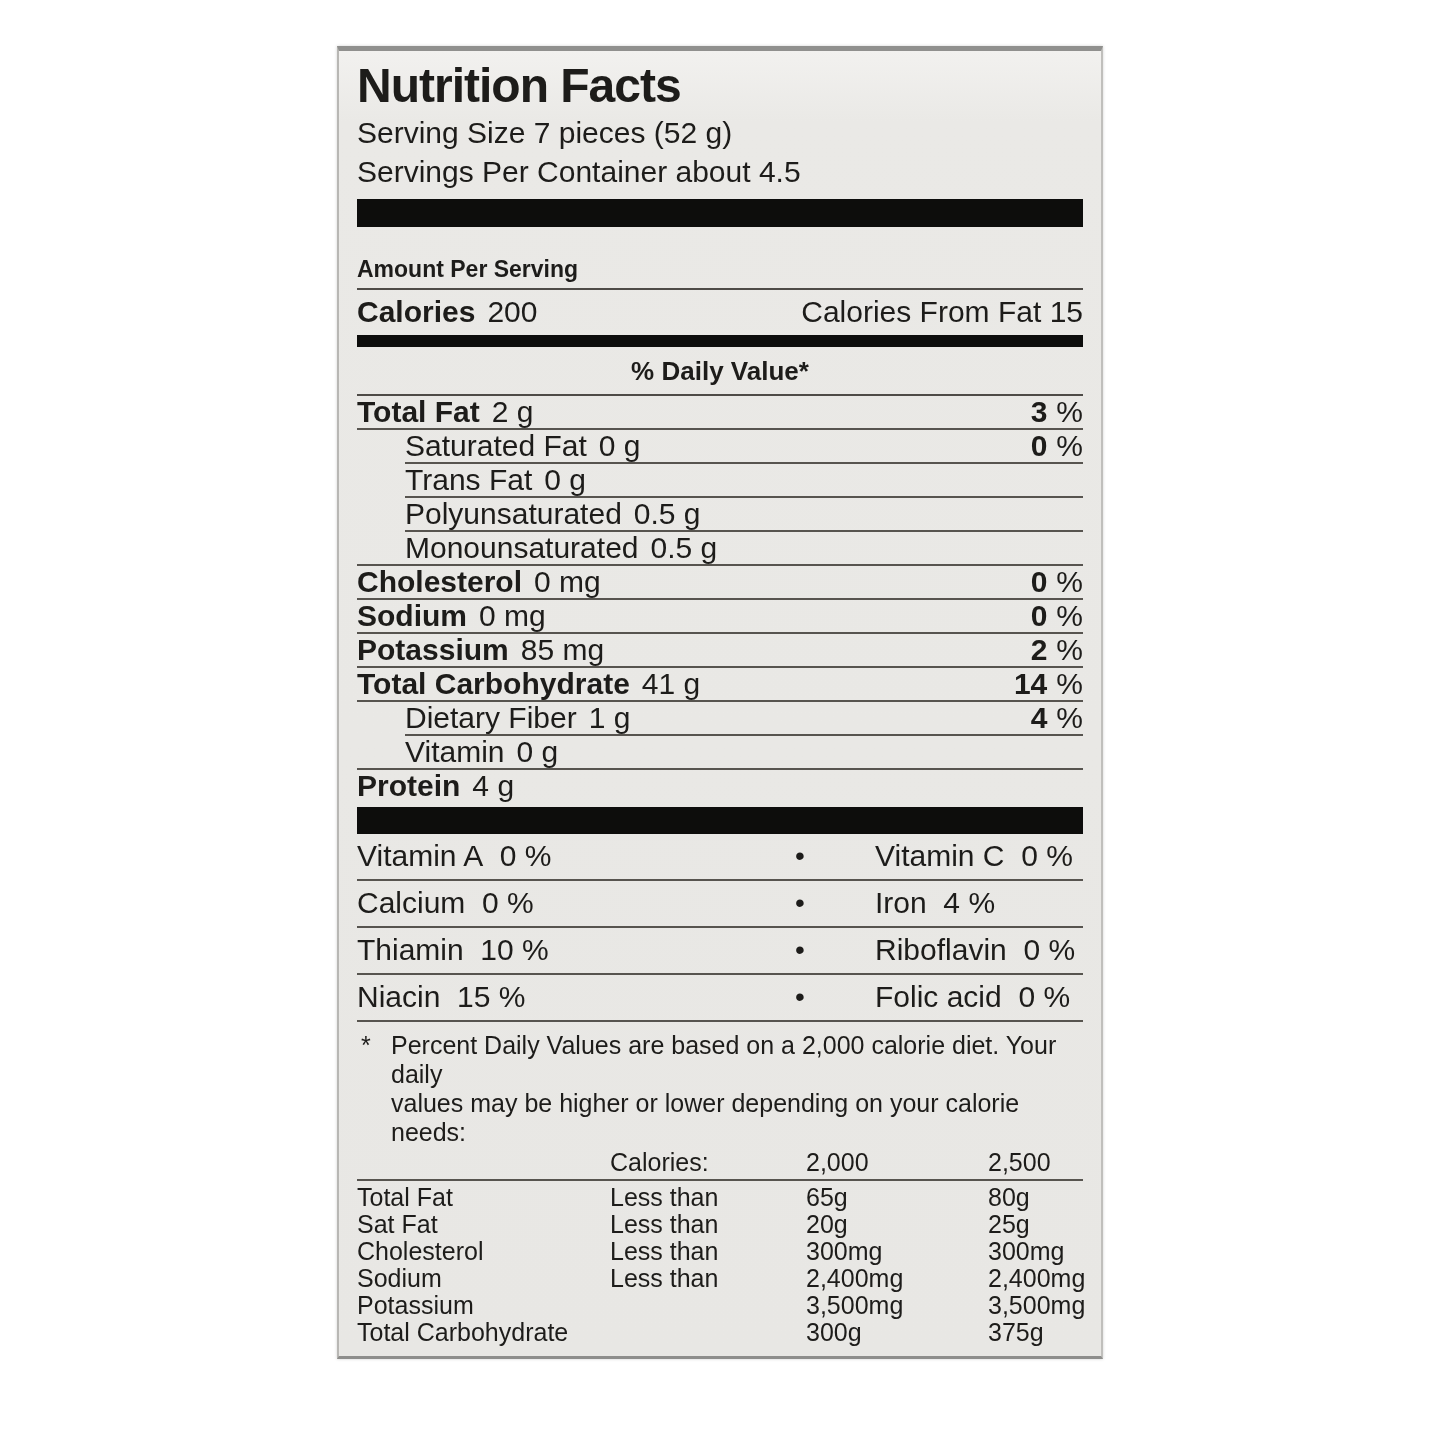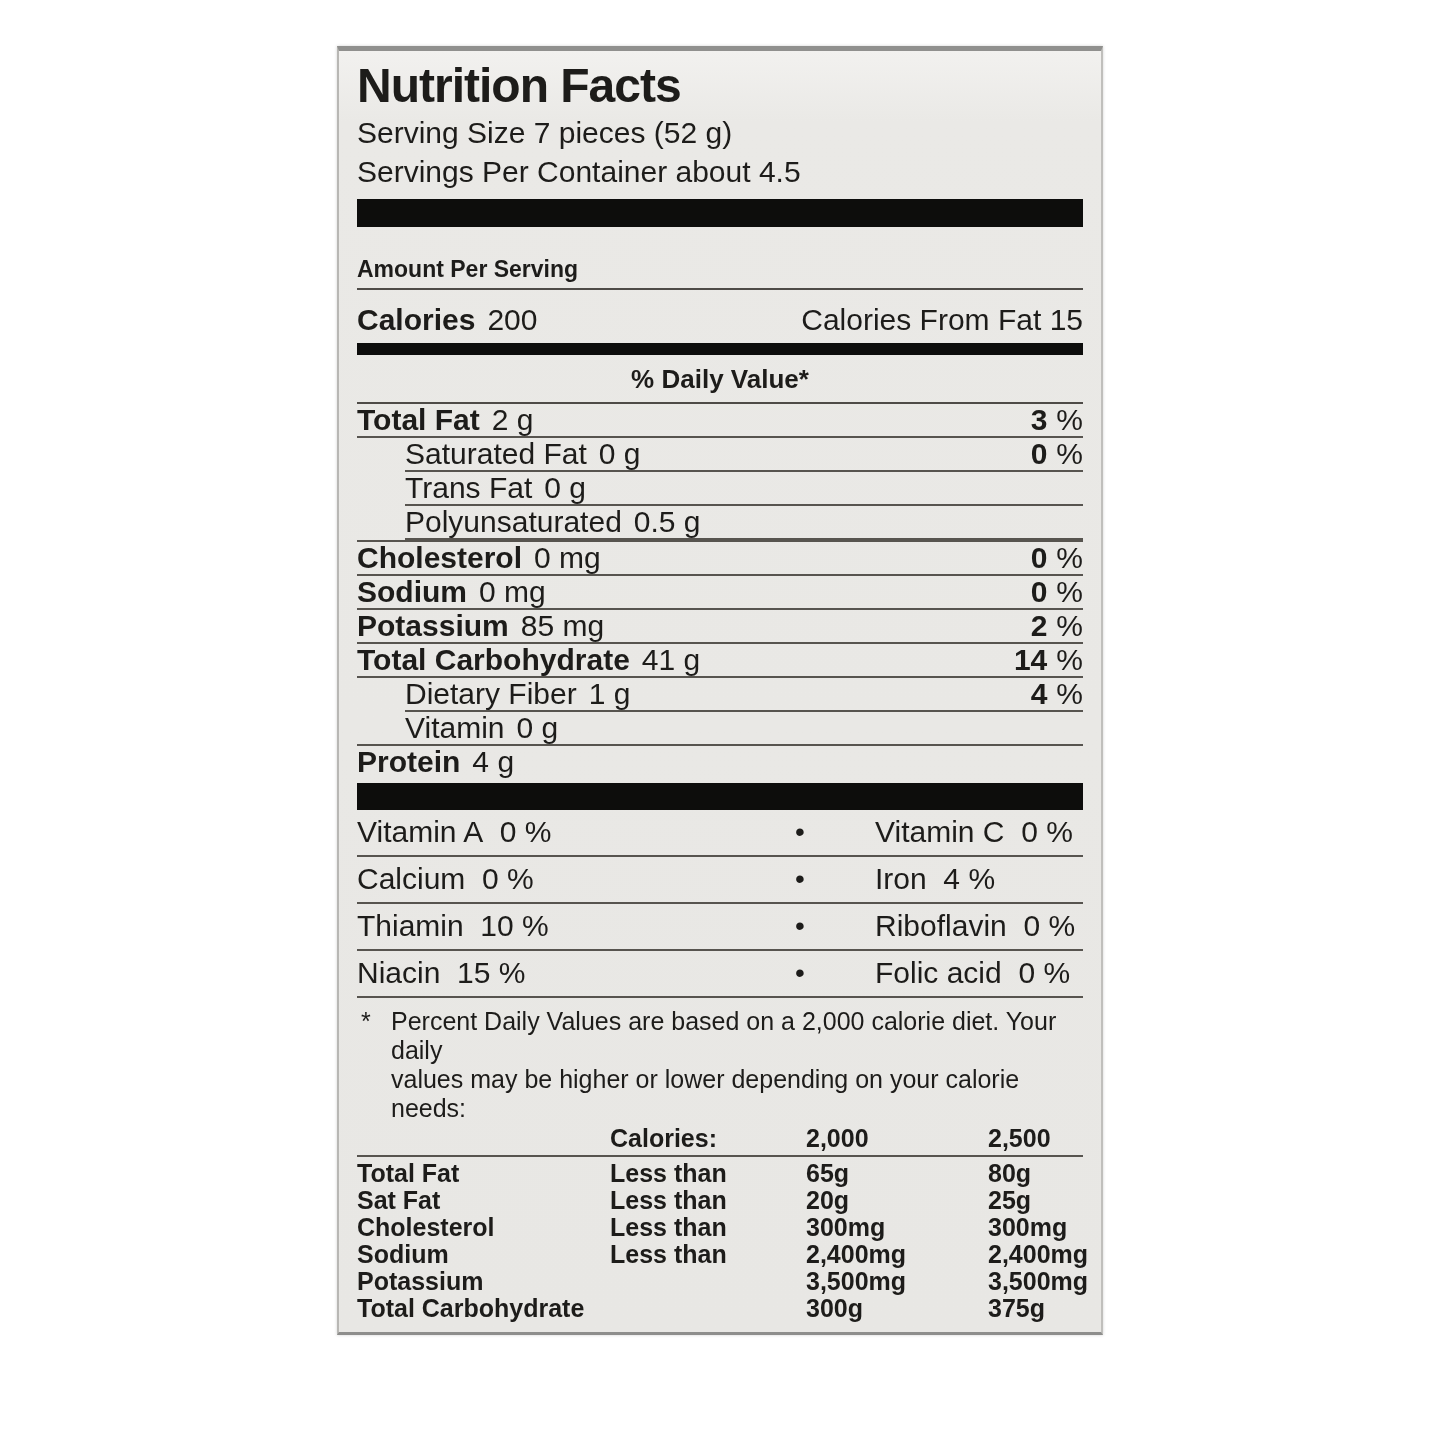--- a/index.html
+++ b/index.html
@@ -17,38 +17,38 @@
     border-bottom:3px solid #8e8e8c;
     box-shadow:0 0 3px rgba(0,0,0,.18);
   }
   .nf-title{font-size:48px;font-weight:bold;letter-spacing:-1px;line-height:1.06;margin-top:4px;}
   .nf-line{font-size:30px;line-height:36px;margin-top:3px;}
   .bar{background:#0d0d0c;}
   .bar-thick{height:28px;margin-top:9px;}
   .bar-mid{height:12px;}
   .bar-thick2{height:27px;margin-top:5px;}
   .nf-aps{font-size:23px;font-weight:bold;margin-top:29px;padding-bottom:5px;border-bottom:2px solid #4e4b47;}
-  .nf-calrow{display:flex;justify-content:space-between;align-items:baseline;font-size:30px;padding:13px 0 6px;}
+  .nf-calrow{display:flex;justify-content:space-between;align-items:baseline;font-size:30px;padding:5px 0 6px;}
   .b{font-weight:bold;}
   .amt{padding-left:12px;font-weight:normal;}
   .nf-dvh{text-align:center;font-size:26px;font-weight:bold;padding:9px 0 7px;border-bottom:2px solid #4e4b47;}
   .nrow{display:flex;justify-content:space-between;align-items:center;font-size:30px;height:32px;}
   .nrow.ind{padding-left:48px;}
   .rule{height:2px;background:#57544f;}
   .rule.rind{margin-left:48px;}
   .ndv .pct{padding-left:9px;font-weight:normal;}
   .vrow{display:flex;align-items:center;font-size:30px;height:45px;border-bottom:2px solid #57544f;}
   .vcell-l{flex:0 0 368px;}
   .vbullet{flex:0 0 150px;text-align:center;font-size:28px;}
   .vcell-r{flex:1;}
   .nf-foot{display:flex;font-size:25px;line-height:29px;margin-top:9px;}
   .fstar{flex:0 0 30px;padding-left:4px;}
   .ftext{flex:1;}
   .ftab{font-size:25px;margin-top:2px;}
-  .ftab-grid{display:grid;grid-template-columns:253px 196px 182px 1fr;line-height:27px;font-weight:bold;}
+  .ftab-grid{display:grid;grid-template-columns:253px 196px 182px 1fr;line-height:27px;}
   .ftab-head{margin-top:2px;}
   .ftab-rule{height:2px;background:#57544f;margin:3px 0 3px;}
 </style>
 </head>
 <body>
 
 <div class="nf-label">
   <div class="nf-title">Nutrition Facts</div>
   <div class="nf-line">Serving Size 7 pieces (52 g)</div>
   <div class="nf-line">Servings Per Container about 4.5</div>
@@ -72,20 +72,23 @@
       </div>
       <div class="rule rind"></div>
       <div class="nrow ind">
         <span class="nleft"><span>Trans Fat</span><span class="amt">0 g</span></span>
       </div>
       <div class="rule rind"></div>
       <div class="nrow ind">
         <span class="nleft"><span>Polyunsaturated</span><span class="amt">0.5 g</span></span>
       </div>
       <div class="rule rind"></div>
+      <div class="nrow ind">
+        <span class="nleft"><span>Monounsaturated</span><span class="amt">0.5 g</span></span>
+      </div>
       <div class="rule"></div>
       <div class="nrow">
         <span class="nleft"><span class="b">Cholesterol</span><span class="amt">0 mg</span></span>
         <span class="ndv"><span class="b">0</span><span class="pct">%</span></span>
       </div>
       <div class="rule"></div>
       <div class="nrow">
         <span class="nleft"><span class="b">Sodium</span><span class="amt">0 mg</span></span>
         <span class="ndv"><span class="b">0</span><span class="pct">%</span></span>
       </div>

